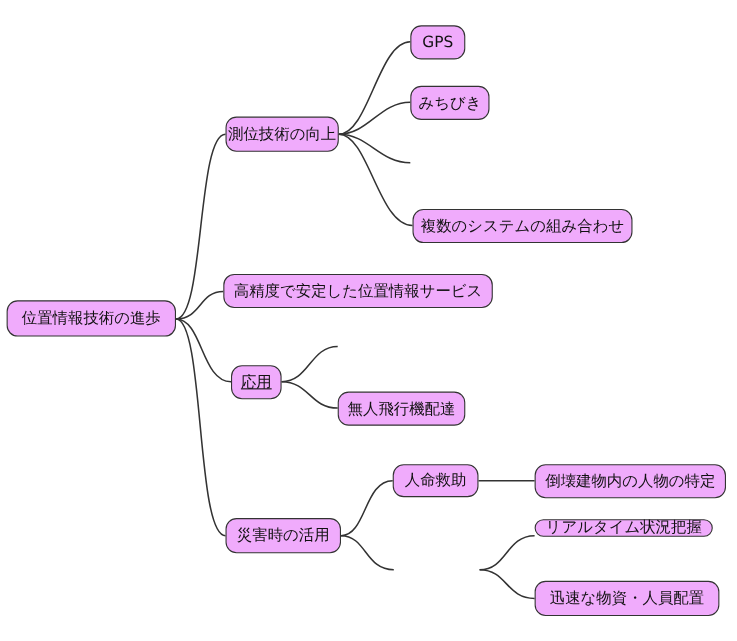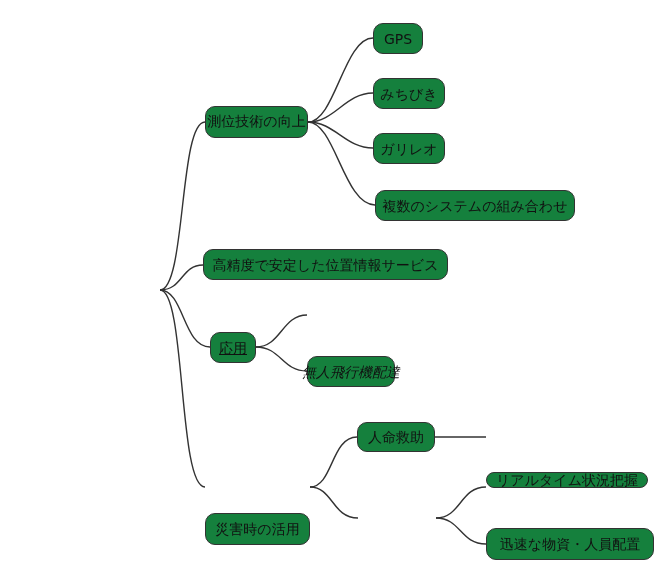--- a/index.html
+++ b/index.html
@@ -23,21 +23,21 @@
     height: 583px;
   }
   .edges path {
     fill: none;
     stroke: #333333;
     stroke-width: 1.4;
   }
   .node {
     position: absolute;
     box-sizing: border-box;
-    background: #15803d;
+    background: #f0abfc;
     border: 1.6px solid #333333;
     border-radius: 10px;
     display: flex;
     align-items: center;
     justify-content: center;
     font-size: 14px;
     color: #111111;
     white-space: nowrap;
     line-height: 1;
   }
@@ -58,26 +58,27 @@
     <path d="M308,122 C335,122 344,205 375,205"></path>
     <path d="M256,347 C281,347 282,315 307,315"></path>
     <path d="M256,347 C281,347 282,371 307,371"></path>
     <path d="M310,487 C333,487 331,437 357,437"></path>
     <path d="M310,487 C333,487 332,518 358,518"></path>
     <path d="M435,437 L486,437"></path>
     <path d="M436,518 C461,518 460,487 486,487"></path>
     <path d="M436,518 C461,518 460,544 486,544"></path>
   </svg>
 
-  <div class="node" style="left:205px; top:106px; width:103px; height:32px;font-family:Liberation Serif, serif;">測位技術の向上</div>
+  <div class="node" style="left:6px;   top:273px; width:154px; height:33px;">位置情報技術の進歩</div>
+  <div class="node" style="left:205px; top:106px; width:103px; height:32px;">測位技術の向上</div>
   <div class="node" style="left:373px; top:23px;  width:50px;  height:31px;">GPS</div>
   <div class="node" style="left:373px; top:78px;  width:72px;  height:31px;">みちびき</div>
-  <div class="node" style="left:373px; top:133px; width:72px;  height:31px;">ガリレオ</div>
   <div class="node" style="left:203px; top:249px; width:245px; height:31px;">高精度で安定した位置情報サービス</div>
   <div class="node" style="left:375px; top:190px; width:200px; height:31px;">複数のシステムの組み合わせ</div>
   <div class="node" style="left:210px; top:332px; width:46px;  height:31px;text-decoration:underline;">応用</div>
-  <div class="node" style="left:307px; top:356px; width:88px; height:31px;font-style:italic;">無人飛行機配達</div>
-  <div class="node" style="left:205px; top:471px; width:105px; height:32px;margin-top:42px;">災害時の活用</div>
+  <div class="node" style="left:307px; top:356px; width:116px; height:31px;">無人飛行機配達</div>
+  <div class="node" style="left:205px; top:471px; width:105px; height:32px;">災害時の活用</div>
   <div class="node" style="left:357px; top:422px; width:78px;  height:30px;">人命救助</div>
+  <div class="node" style="left:486px; top:422px; width:174px; height:31px;">倒壊建物内の人物の特定</div>
   <div class="node" style="left:486px; top:472px; width:162px; height:16px;">リアルタイム状況把握</div>
   <div class="node" style="left:486px; top:528px; width:168px; height:32px;">迅速な物資・人員配置</div>
 
 </div>
 
 </body></html>

